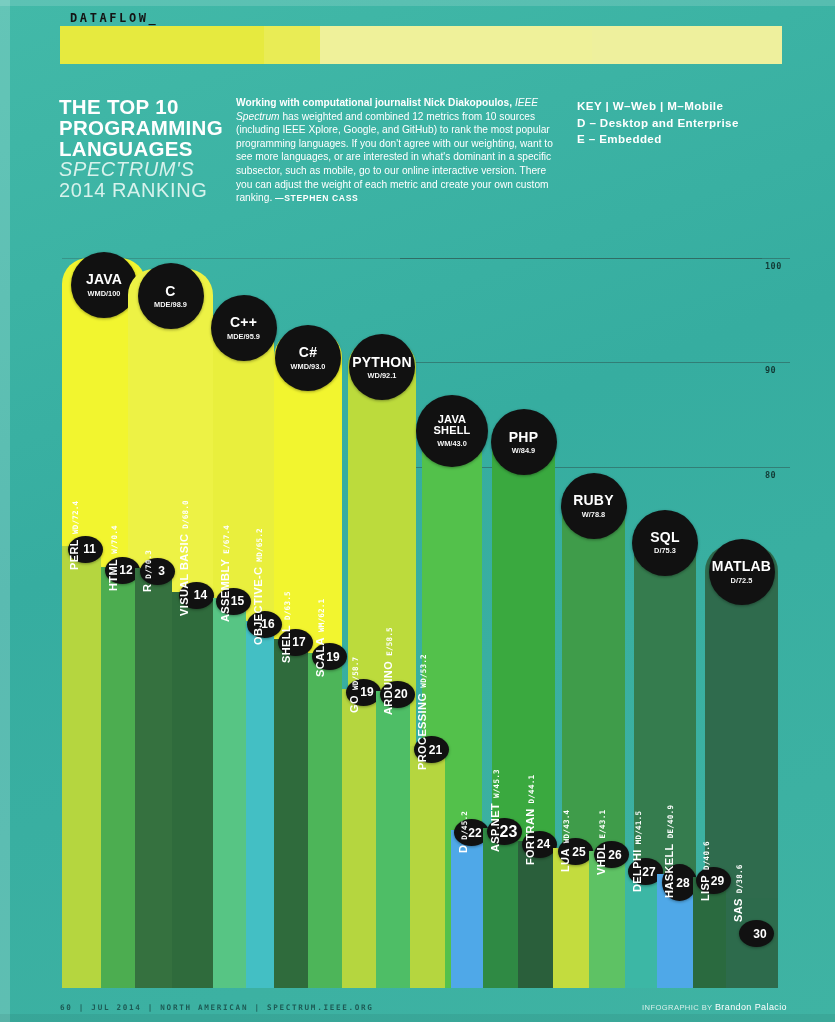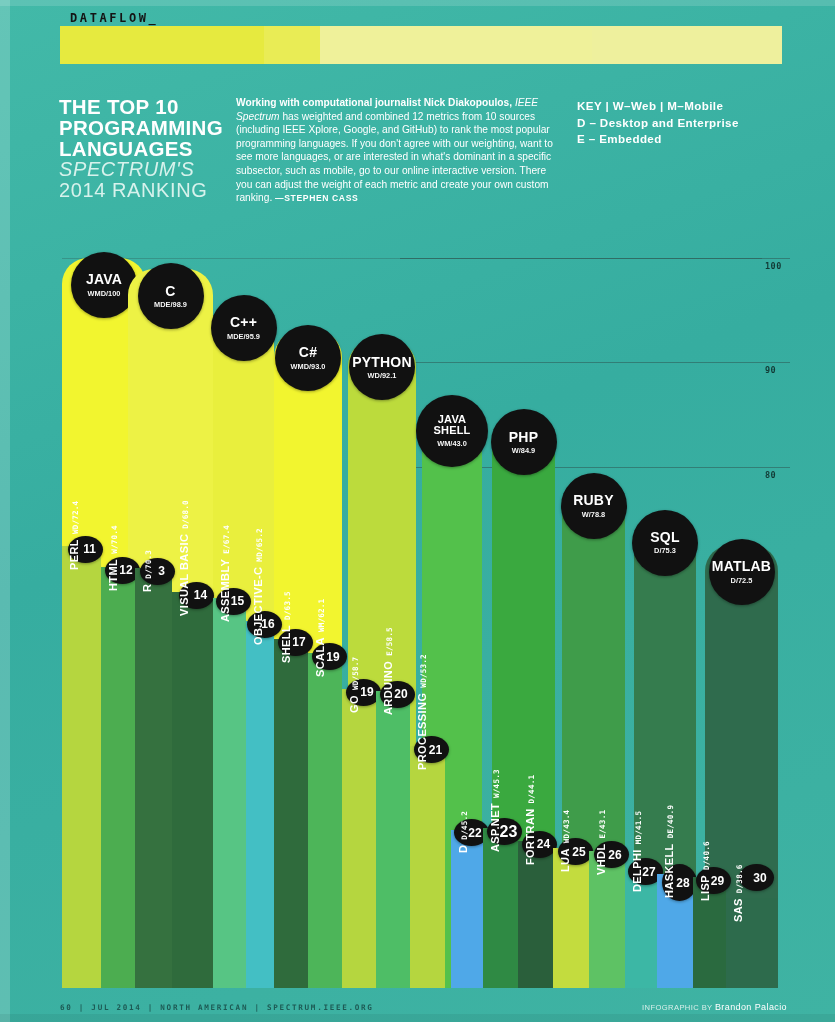--- a/index.html
+++ b/index.html
@@ -395,21 +395,21 @@
         <div class="fill" style="background: rgb(42, 106, 63);"></div>
       </div>
       <div class="rank" style="width: 27px; height: 27px; left: 696px; top: 867.457px; font-size: 12px;">29</div>
       <div class="vlabel" style="left: 699px; top: 901.457px;">
         <span class="vn">LISP</span>
         <span class="vs">D/40.6</span>
       </div>
       <div class="bar" style="left: 726px; width: 52px; height: 89.6857px; bottom: 34px;">
         <div class="fill" style="background: rgb(45, 107, 76);"></div>
       </div>
-      <div class="rank" style="width: 27px; height: 27px; left: 738.5px; top: 864px; font-size: 12px;">30</div>
+      <div class="rank" style="width: 27px; height: 27px; left: 738.5px; top: 920px; font-size: 12px;">30</div>
       <div class="vlabel" style="left: 732px; top: 922.314px;">
         <span class="vn">SAS</span>
         <span class="vs">D/38.6</span>
       </div>
     </div>
 
   <div class="footer">60  |  JUL 2014  |  NORTH AMERICAN  |  SPECTRUM.IEEE.ORG</div>
   <div class="credit">
     <span>INFOGRAPHIC BY </span><span class="nm2">Brandon Palacio</span>
   </div>

